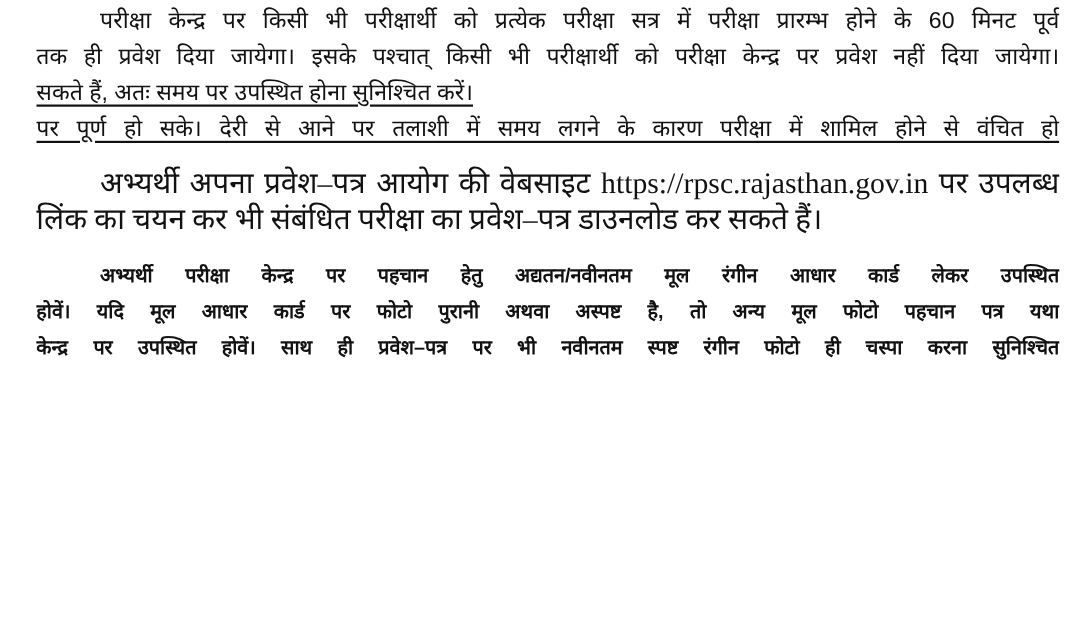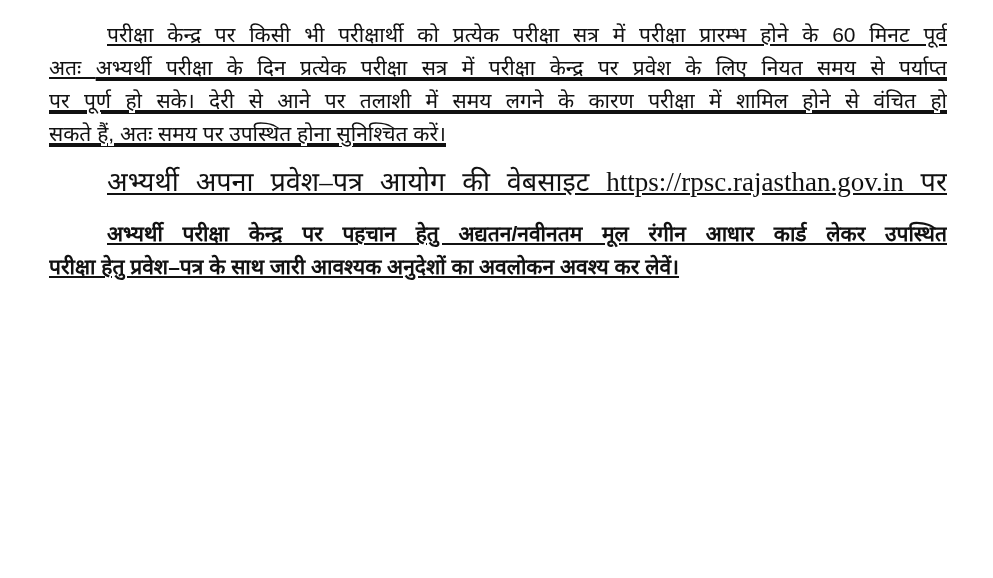--- a/index.html
+++ b/index.html
@@ -1,40 +1,42 @@
 <!DOCTYPE html>
 <html><head>
 <meta charset="utf-8">
 <style>
   html, body { margin: 0; padding: 0; background: #ffffff; }
   body { width: 993px; height: 578px; overflow: hidden; position: relative; color: #111; }
   .doc { position: absolute; left: 33px; top: 0; width: 930px; }
-  .para { margin: 16px; text-align: justify; text-align-last: auto; text-decoration: underline; }
+  .para { margin: 0; text-align: justify; text-align-last: auto; }
   .p1 { font-family: "Liberation Sans", "DejaVu Sans", sans-serif; font-size: 21px; line-height: 33px; padding-top: 2px; }
   .p2 { font-family: "Liberation Serif", "DejaVu Serif", serif; font-size: 27px; line-height: 33px; margin-top: 16px; }
-  .p3 { font-family: "Liberation Sans", "DejaVu Sans", sans-serif; font-size: 21px; line-height: 33px; font-weight: bold; margin-top: 18px; }
+  .p3 { font-family: "Liberation Sans", "DejaVu Sans", sans-serif; font-size: 18px; line-height: 33px; font-weight: bold; margin-top: 18px; }
   .line { display: block; text-align: justify; text-align-last: justify; white-space: normal; height: 33px; overflow: hidden; }
   .line.last { text-align-last: left; }
   .indent { padding-left: 58px; }
   .ul { text-decoration: underline; text-decoration-thickness: 1.5px; text-underline-offset: 4px; }
 </style>
 </head>
 <body>
 
 <div class="doc">
 
   <div class="para p1">
     <span class="line indent">परीक्षा केन्द्र पर किसी भी परीक्षार्थी को प्रत्येक परीक्षा सत्र में परीक्षा प्रारम्भ होने के 60 मिनट पूर्व</span>
-    <span class="line"><span>अतः </span><span class="ul">अभ्यर्थी परीक्षा के दिन प्रत्येक परीक्षा सत्र में परीक्षा केन्द्र पर प्रवेश के लिए नियत समय से पर्याप्त</span></span>
+    <span class="line">तक ही प्रवेश दिया जायेगा। इसके पश्चात् किसी भी परीक्षार्थी को परीक्षा केन्द्र पर प्रवेश नहीं दिया जायेगा।</span>
+    <span class="line last"><span class="ul">सकते हैं, अतः समय पर उपस्थित होना सुनिश्चित करें।</span></span>
     <span class="line"><span class="ul">पर पूर्ण हो सके। देरी से आने पर तलाशी में समय लगने के कारण परीक्षा में शामिल होने से वंचित हो</span></span>
-    <span class="line last"><span class="ul">सकते हैं, अतः समय पर उपस्थित होना सुनिश्चित करें।</span></span>
   </div>
 
   <div class="para p2">
     <span class="line indent">अभ्यर्थी अपना प्रवेश–पत्र आयोग की वेबसाइट https://rpsc.rajasthan.gov.in पर उपलब्ध Admit</span>
+    <span class="line last">लिंक का चयन कर भी संबंधित परीक्षा का प्रवेश–पत्र डाउनलोड कर सकते हैं।</span>
   </div>
 
   <div class="para p3">
     <span class="line indent">अभ्यर्थी परीक्षा केन्द्र पर पहचान हेतु अद्यतन/नवीनतम मूल रंगीन आधार कार्ड लेकर उपस्थित</span>
-    <span class="line last">परीक्षा हेतु प्रवेश–पत्र के साथ जारी आवश्यक अनुदेशों का अवलोकन अवश्य कर लेवें।</span>
+    <span class="line">होवें। यदि मूल आधार कार्ड पर फोटो पुरानी अथवा अस्पष्ट है, तो अन्य मूल फोटो पहचान पत्र यथा</span>
+    <span class="line">केन्द्र पर उपस्थित होवें। साथ ही प्रवेश–पत्र पर भी नवीनतम स्पष्ट रंगीन फोटो ही चस्पा करना सुनिश्चित</span>
   </div>
 
 </div>
 
 </body></html>

